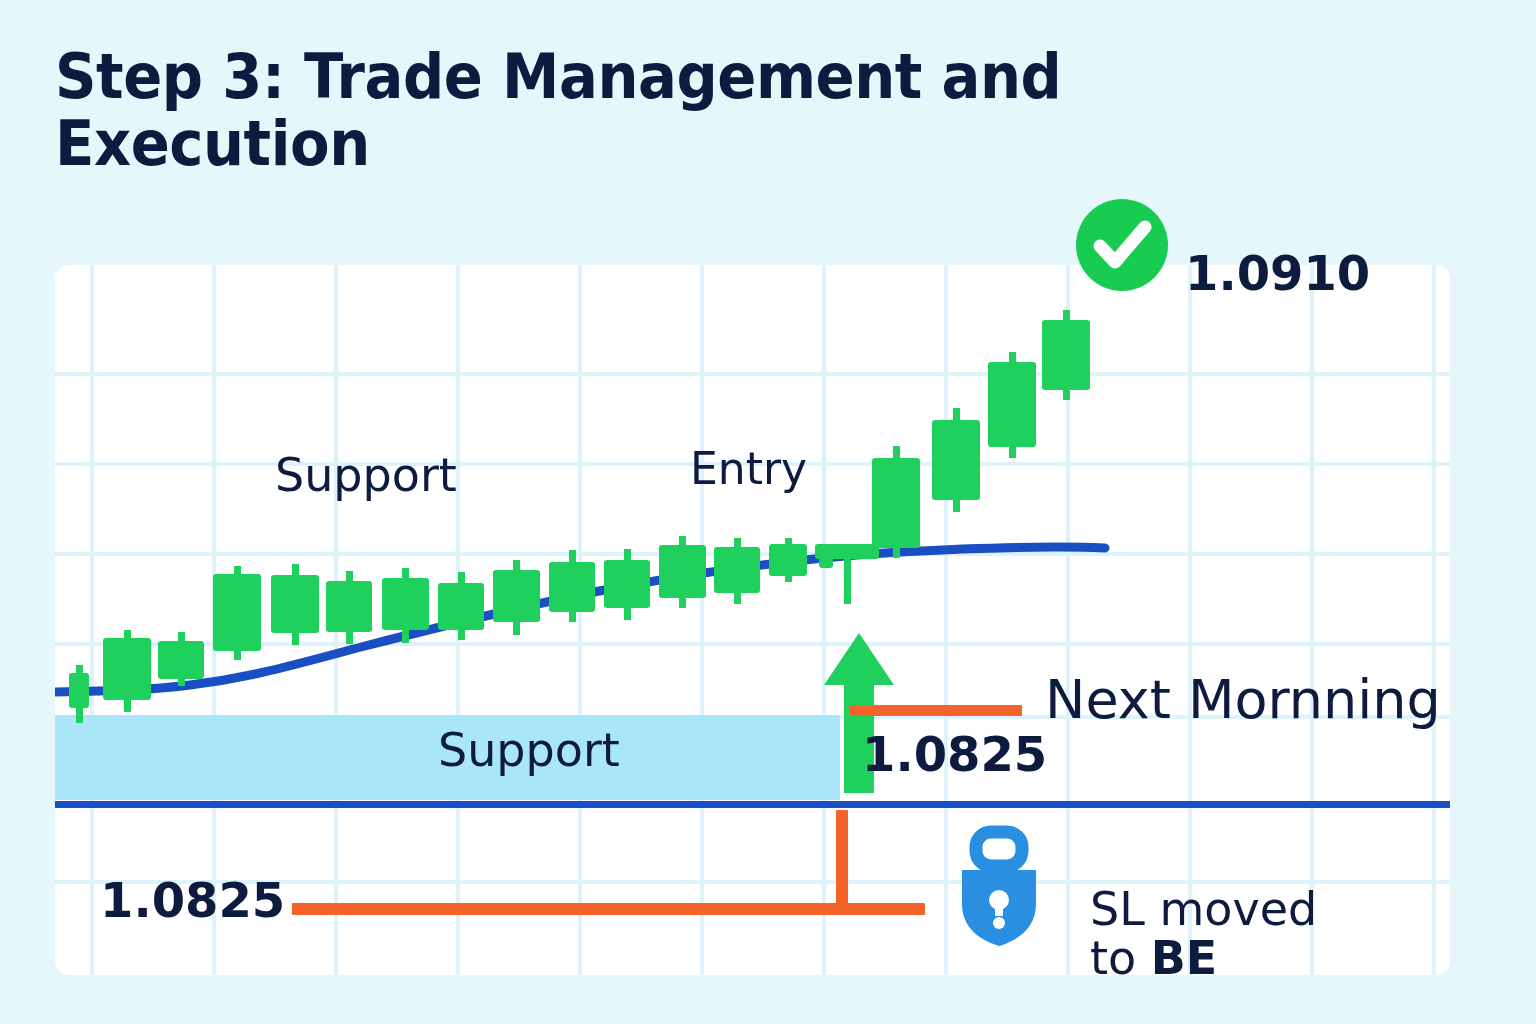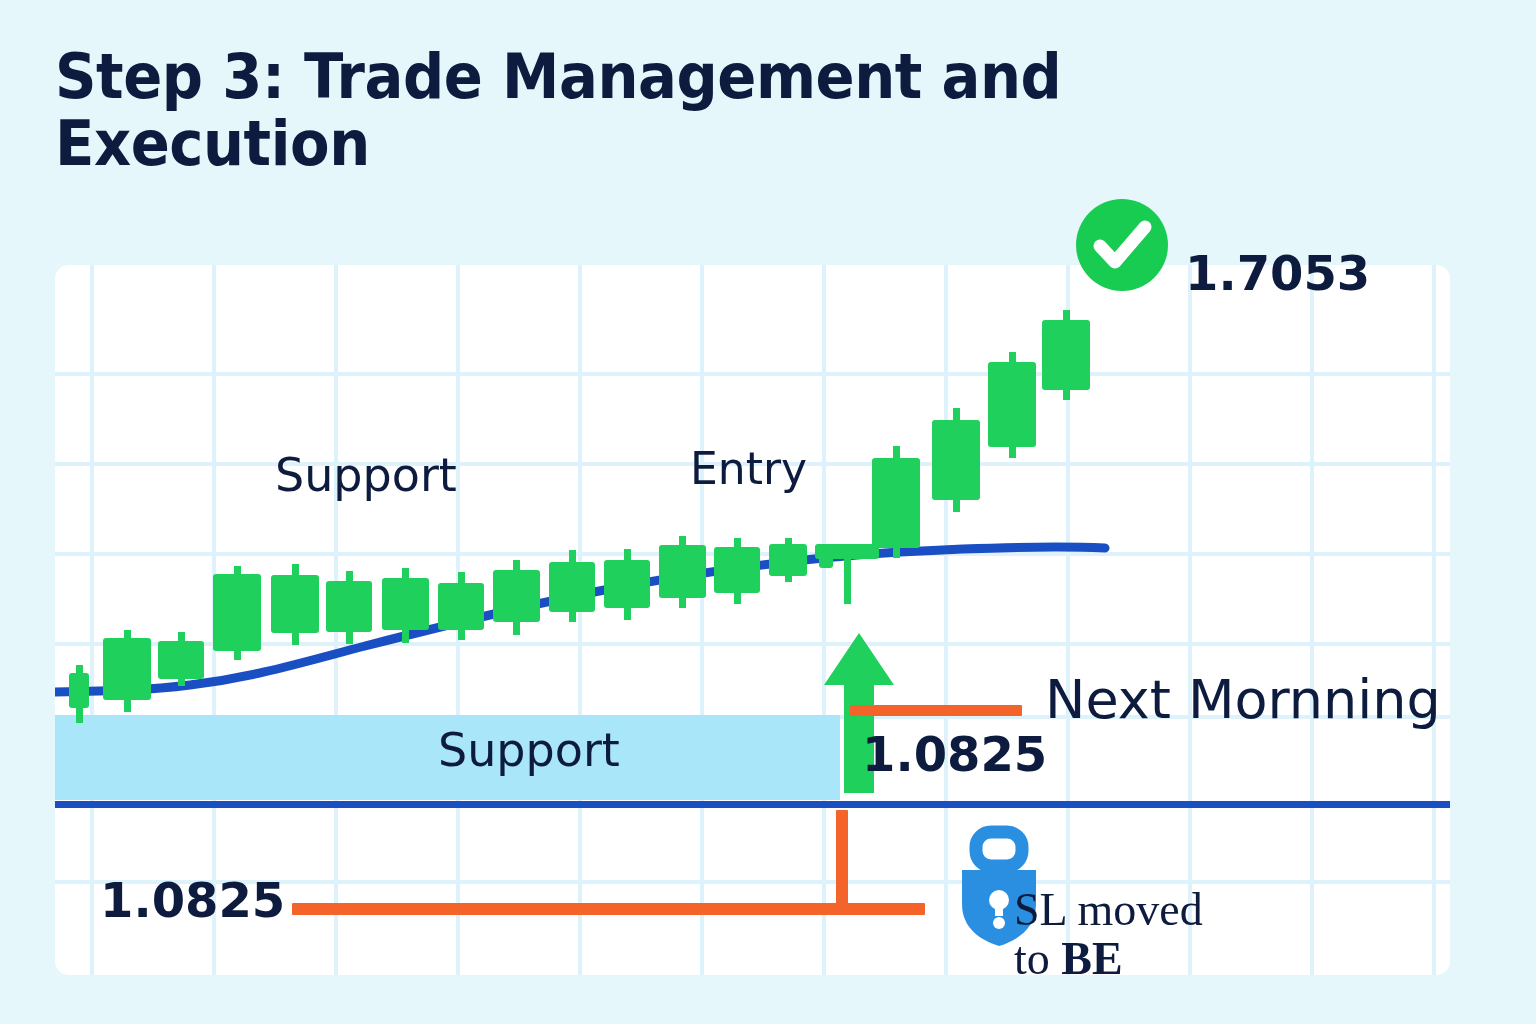--- a/index.html
+++ b/index.html
@@ -94,21 +94,21 @@
     font-weight: normal; text-align: center;
   }
   .lbl-entry .val { display: block; color: #2ECC5F; font-size: 44px; margin-top: 4px; }
   .lbl-partial {
     font-size: 46px; left: 1185px; top: 200px; line-height: 1.05;
   }
   .lbl-partial .val { display: block; font-weight: bold; font-size: 48px; }
   .lbl-nextmorning { font-size: 54px; left: 1045px; top: 668px; }
   .lbl-entryprice { font-size: 48px; font-weight: bold; left: 862px; top: 726px; }
   .lbl-slprice { font-size: 48px; font-weight: bold; left: 100px; top: 872px; }
-  .lbl-slbe { font-size: 46px; left: 1014px; top: 835px; line-height: 1.08; font-family: Liberation Serif, serif; }
+  .lbl-slbe { font-size: 46px; left: 1090px; top: 835px; line-height: 1.08; }
   .lbl-slbe .be { font-weight: bold; }
 </style>
 </head>
 <body>
 
 <div id="canvas">
 
   <div id="title">Step 3: Trade Management and
 Execution</div>
 
@@ -253,21 +253,21 @@
 
   <div class="lbl lbl-support-top">Support</div>
 
   <div class="lbl lbl-support-band">Support</div>
 
   <div class="lbl lbl-entry">
     <span>Entry</span>
   </div>
 
   <div class="lbl lbl-partial">
-    <span class="val">1.7053</span>
+    <span class="val">1.0910</span>
   </div>
 
   <div class="lbl lbl-nextmorning">Next Mornning</div>
 
   <div class="lbl lbl-entryprice">1.0825</div>
 
   <div class="lbl lbl-slprice">1.0825</div>
 
   <div class="lbl lbl-slbe">
     <span>SL moved

